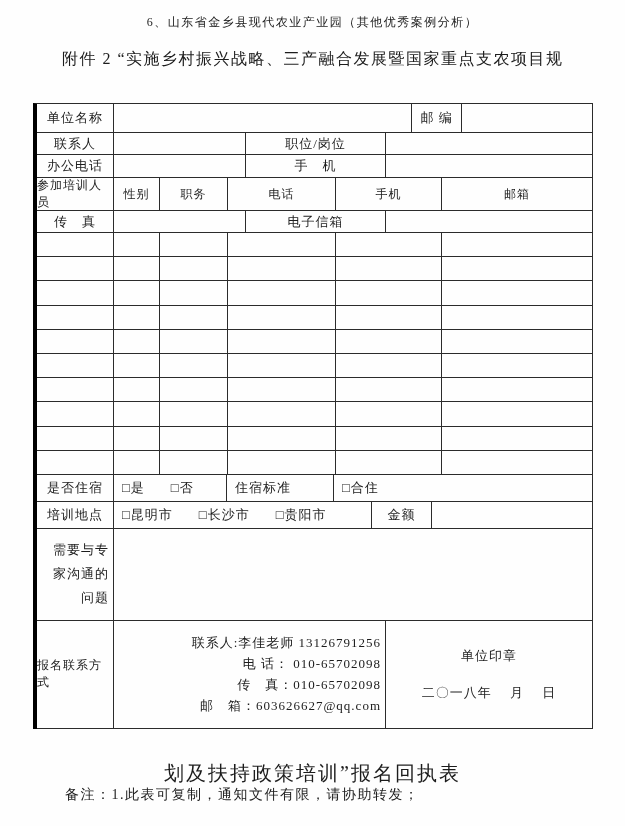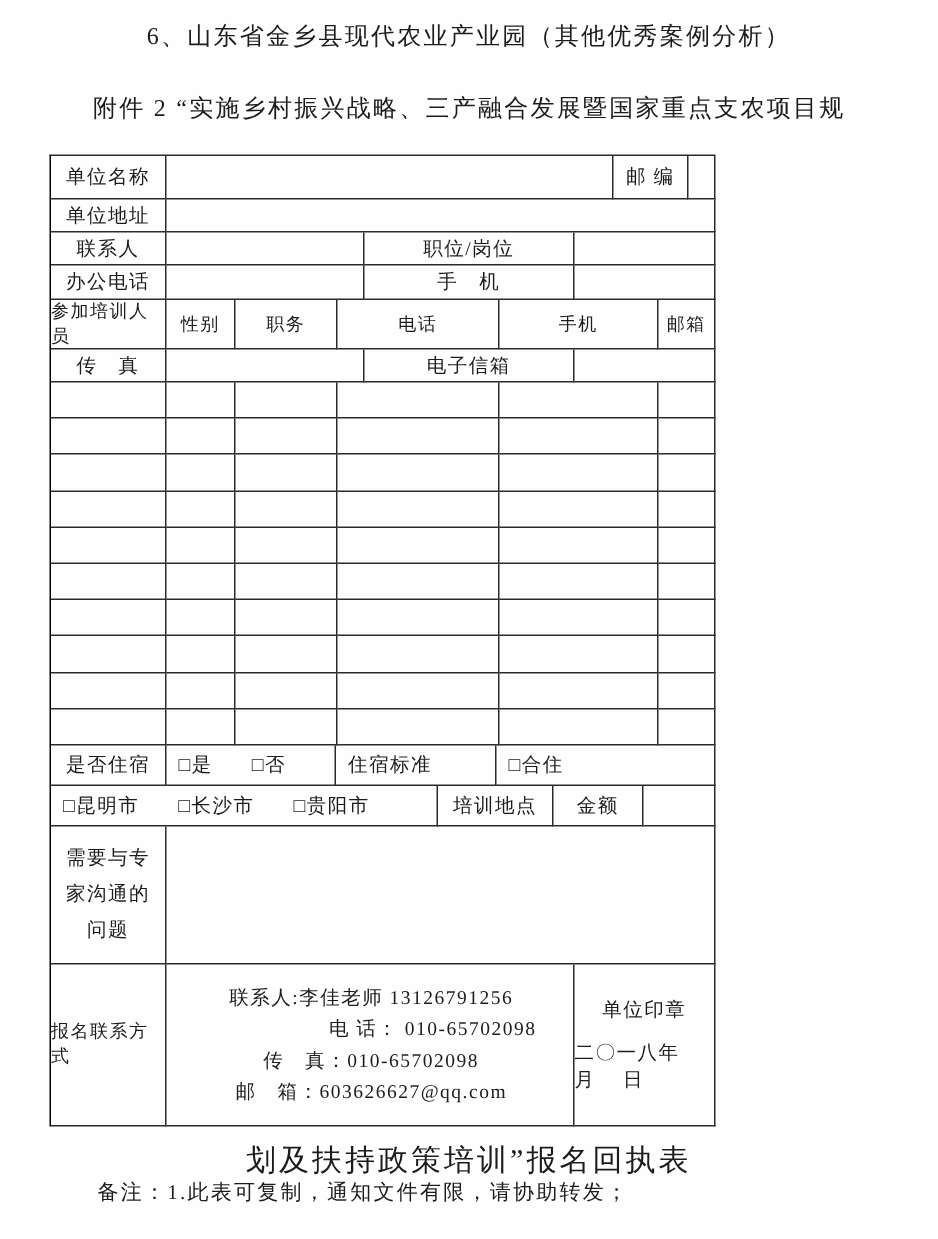--- a/index.html
+++ b/index.html
@@ -2,28 +2,28 @@
 <html><head>
 <meta charset="utf-8">
 <style>
   html,body{margin:0;padding:0;background:#ffffff;}
   .page{
     position:relative;width:625px;height:826px;background:#fefefe;
     font-family:"Liberation Serif","DejaVu Serif",serif;color:#1c1c1c;overflow:hidden;
   }
   .heading{
     position:absolute;top:14px;left:0;width:625px;text-align:center;
-    font-size:16px;letter-spacing:1.5px;
+    font-size:12px;letter-spacing:1.5px;
   }
   .attachment{
-    position:absolute;top:62px;left:62px;font-size:16px;letter-spacing:1.5px;
+    position:absolute;top:49px;left:62px;font-size:16px;letter-spacing:1.5px;
   }
   .form-table{
-    position:absolute;left:33px;top:103px;width:444px;
-    border-top:1px solid #2b2b2b;border-left:1px solid #000000;
+    position:absolute;left:33px;top:103px;width:560px;
+    border-top:1px solid #2b2b2b;border-left:4px solid #000000;
     box-sizing:border-box;
   }
   .row{display:flex;}
   .cell{
     box-sizing:border-box;border-right:1px solid #2b2b2b;border-bottom:1px solid #2b2b2b;
     display:flex;align-items:center;justify-content:center;
     font-size:13px;letter-spacing:1px;overflow:hidden;
   }
   .cell.left{justify-content:flex-start;padding-left:8px;}
   .cell.bold{font-weight:normal;letter-spacing:1px;}
@@ -35,25 +35,25 @@
   
   .w-label{width:77px;flex:none;}
   .w-r1v{width:298px;flex:none;} .w-zip{width:50px;flex:none;}
   .w-r3v{width:132px;flex:none;} .w-r3l{width:140px;flex:none;}
   .wc2{width:46px;flex:none;} .wc3{width:68px;flex:none;}
   .wc4{width:108px;flex:none;} .wc5{width:106px;flex:none;}
   .w-accopt{width:113px;flex:none;} .w-accstd{width:107px;flex:none;}
   .w-locopt{width:258px;flex:none;} .w-amount{width:60px;flex:none;}
   .w-contact{width:272px;flex:none;}
   .head-cell{font-size:12px;}
-  .q-label{text-align:center;line-height:24px;padding:0 4px;}
+  .q-label{text-align:right;line-height:24px;padding:0 4px;}
   .opt{margin-right:26px;white-space:nowrap;}
   .opt.tight{margin-right:14px;}
   .contact-cell{
-    flex-direction:column;align-items:center;justify-content:center;
+    flex-direction:column;align-items:flex-end;justify-content:center;
     padding:4px 4px 4px 6px;
   }
   .contact-line{line-height:21px;white-space:nowrap;font-size:13px;}
   .contact-line:nth-child(2){padding-left:82px;}
   .seal-cell{flex-direction:column;justify-content:space-around;padding:16px 0;}
   .footer-title{
     position:absolute;top:760px;left:0;width:625px;text-align:center;
     font-size:20px;letter-spacing:2px;
   }
   .footer-note{
@@ -70,24 +70,20 @@
 
   <div class="form-table">
 
     <div class="row h-r1">
       <div class="cell w-label">单位名称</div>
       <div class="cell w-r1v"></div>
       <div class="cell w-zip">邮 编</div>
       <div class="cell fill"></div>
     </div>
 
-    <div class="row h-r2">
-      <div class="cell w-label">单位地址</div>
-      <div class="cell fill"></div>
-    </div>
 
     <div class="row h-r3">
       <div class="cell w-label">联系人</div>
       <div class="cell w-r3v"></div>
       <div class="cell w-r3l">职位/岗位</div>
       <div class="cell fill"></div>
     </div>
 
     <div class="row h-r4">
       <div class="cell w-label">办公电话</div>
@@ -201,26 +197,26 @@
         <span class="opt">□是</span>
         <span class="opt">□否</span>
       </div>
       <div class="cell w-accstd left">住宿标准</div>
       <div class="cell fill left">
         <span class="opt tight">□合住</span>
       </div>
     </div>
 
     <div class="row h-loc">
+      <div class="cell w-label bold">培训地点</div>
       <div class="cell w-locopt left">
         <span class="opt">□昆明市</span>
         <span class="opt">□长沙市</span>
         <span class="opt">□贵阳市</span>
       </div>
-      <div class="cell w-label bold">培训地点</div>
       <div class="cell w-amount">金额</div>
       <div class="cell fill"></div>
     </div>
 
     <div class="row h-q">
       <div class="cell w-label bold q-label">需要与专家沟通的问题</div>
       <div class="cell fill"></div>
     </div>
 
     <div class="row h-reg">

